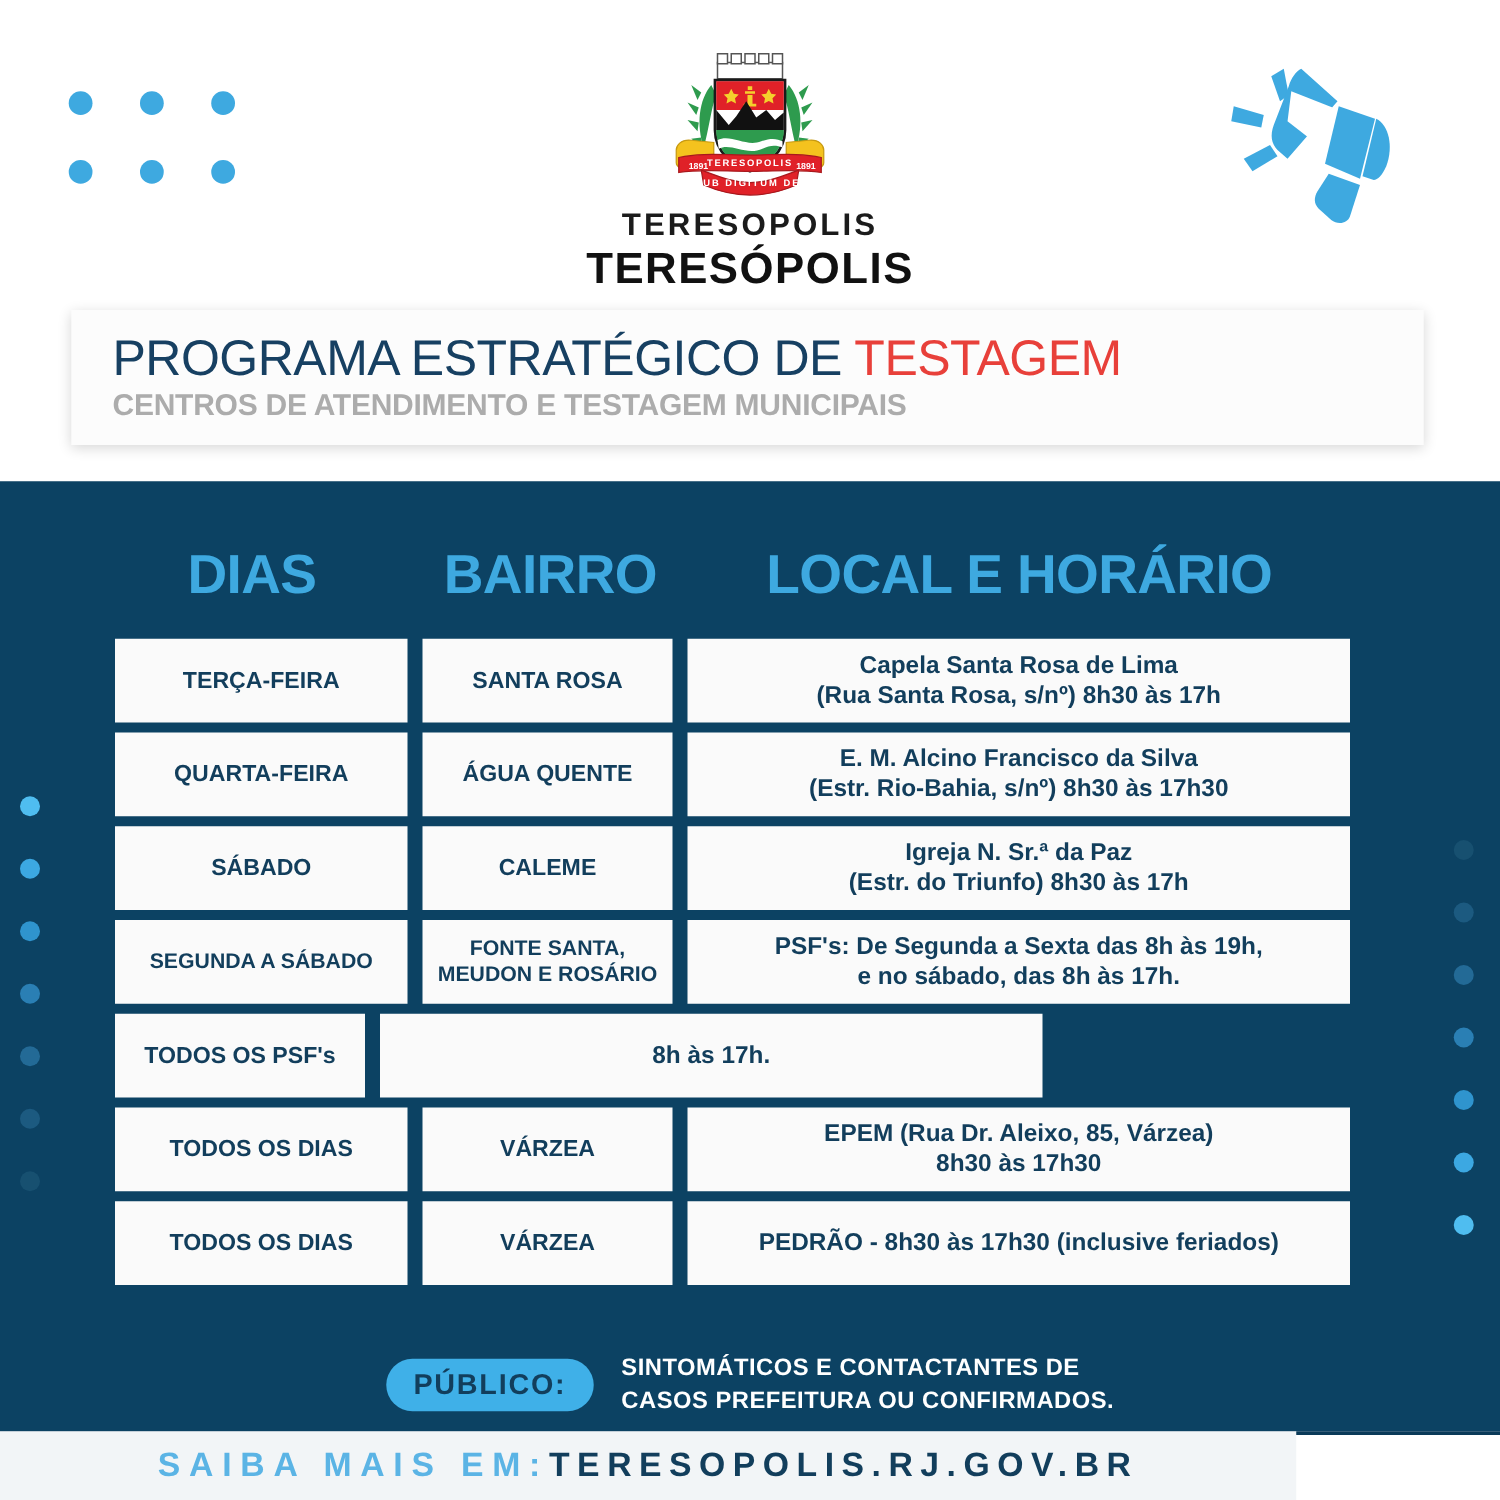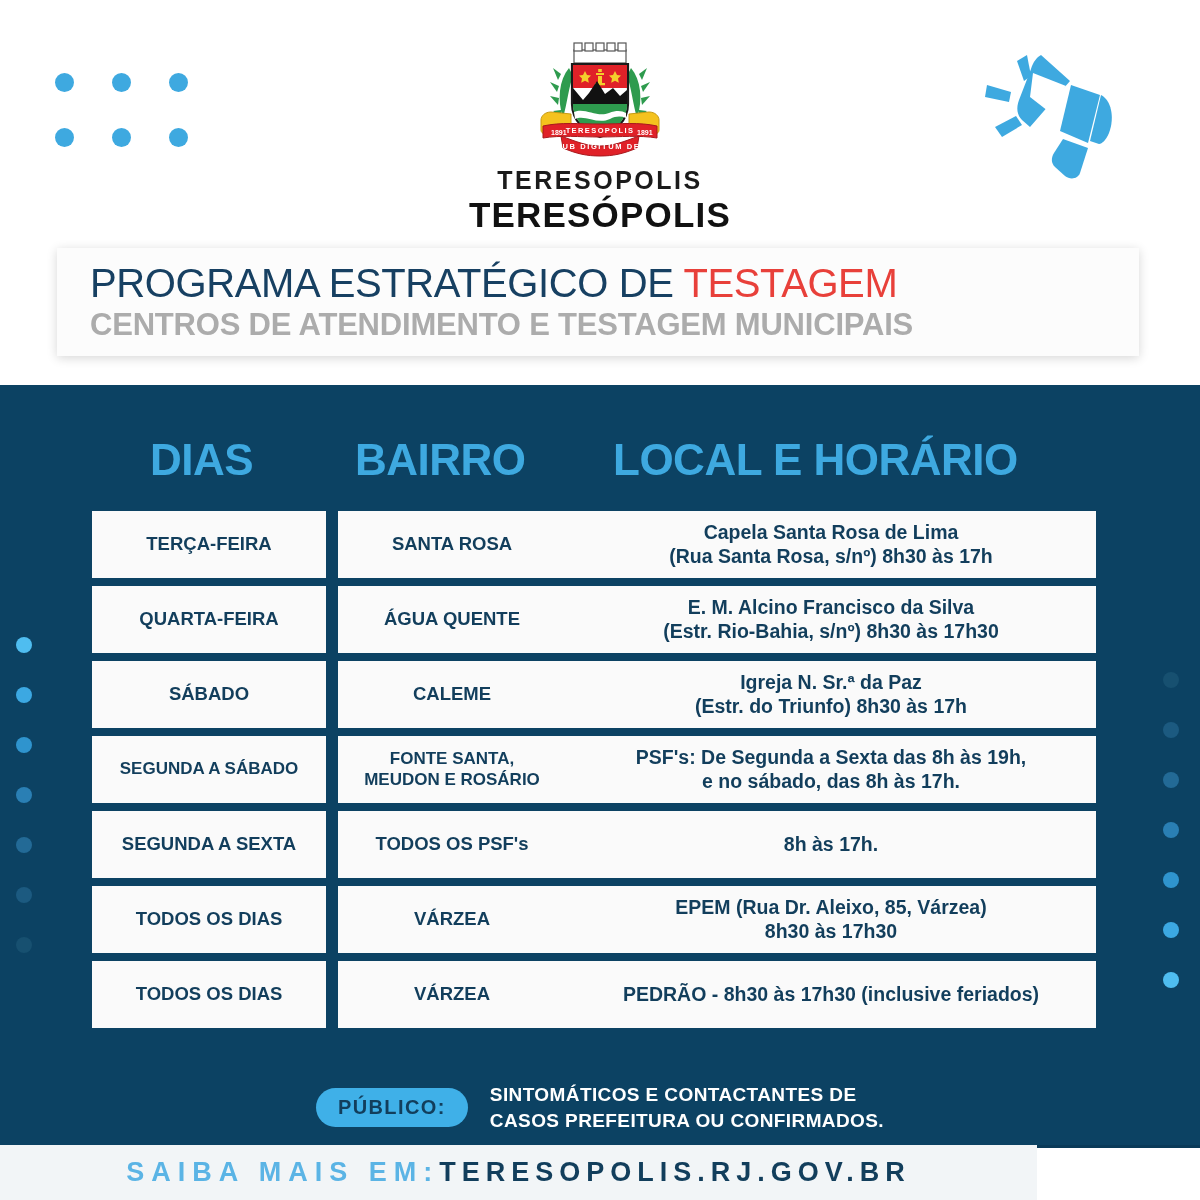--- a/index.html
+++ b/index.html
@@ -88,21 +88,21 @@
   .title-main {
     font-size: 40px;
     font-weight: normal;
     color: #174062;
     letter-spacing: -0.4px;
     line-height: 1.08;
     white-space: nowrap;
   }
   .title-main .accent { color: #E8403A; }
   .title-sub {
-    font-size: 31px;
+    font-size: 24px;
     font-weight: bold;
     color: #ACACAC;
     letter-spacing: -0.2px;
     line-height: 1.1;
     margin-top: 3px;
     white-space: nowrap;
   }
 
   
   .navy {
@@ -159,39 +159,39 @@
     color: #123E5C;
     font-weight: bold;
     display: flex;
     align-items: center;
     justify-content: center;
     text-align: center;
     line-height: 1.22;
     padding: 4px 6px;
   }
   .c-dias   { width: 234px; min-height: 67px; font-size: 18.5px; margin-right: 12px; }
-  .c-bairro { width: 228px; min-height: 67px; font-size: 18.5px; margin-right: 0; }
+  .c-bairro { width: 200px; min-height: 67px; font-size: 18.5px; margin-right: 12px; }
   .c-local  { width: 530px; min-height: 67px; font-size: 19.5px; }
 
   .c-dias.sm   { font-size: 17px; }
   .c-bairro.sm { font-size: 17px; }
 
   
   .publico-wrap {
     position: absolute;
     left: 0; top: 1082px;
     width: 1200px;
     display: flex;
     align-items: center;
     justify-content: center;
   }
   .publico-badge {
     background: #3FB0E8;
     color: #123E5C;
-    font-size: 20px;
+    font-size: 23px;
     font-weight: bold;
     letter-spacing: 1.4px;
     border-radius: 24px;
     padding: 9px 22px 10px;
     line-height: 1;
     margin-right: 22px;
   }
   .publico-text {
     color: #ffffff;
     font-size: 19px;
@@ -392,21 +392,20 @@
     </div>
     <div class="cell c-local">
       <div>
         <div>PSF's: De Segunda a Sexta das 8h às 19h,</div>
         <div>e no sábado, das 8h às 17h.</div>
       </div>
     </div>
   </div>
 
   <div class="row">
-    <div class="cell c-dias">SEGUNDA A SEXTA</div>
     <div class="cell c-bairro">TODOS OS PSF's</div>
     <div class="cell c-local">8h às 17h.</div>
   </div>
 
   <div class="row">
     <div class="cell c-dias">TODOS OS DIAS</div>
     <div class="cell c-bairro">VÁRZEA</div>
     <div class="cell c-local">
       <div>
         <div>EPEM (Rua Dr. Aleixo, 85, Várzea)</div>

